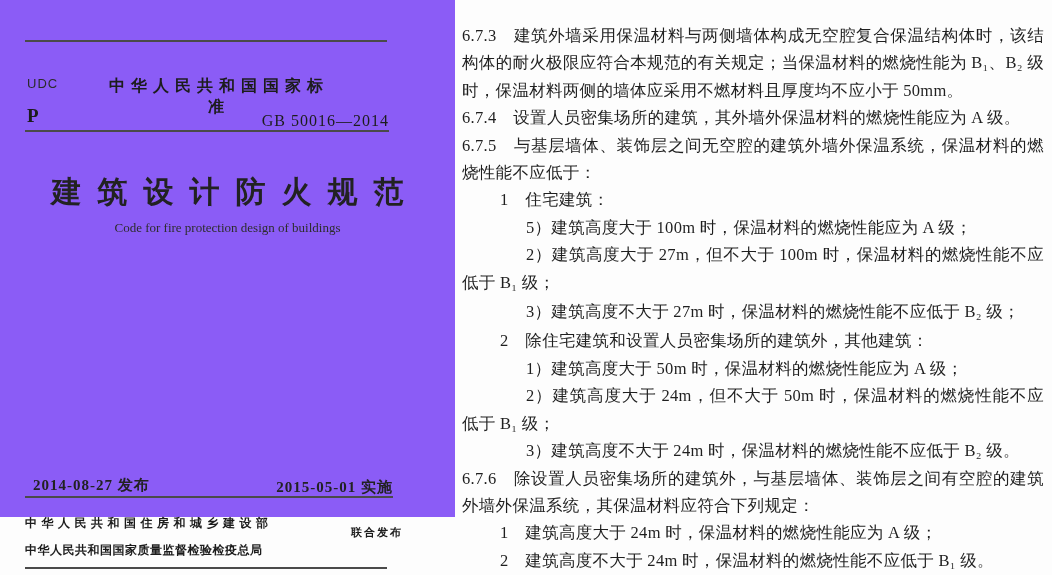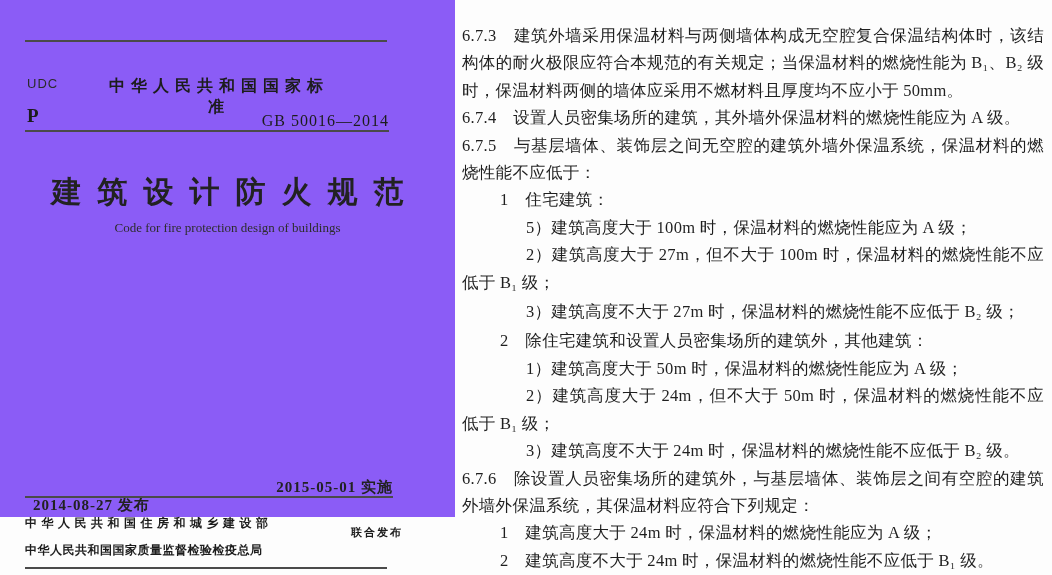--- a/index.html
+++ b/index.html
@@ -68,21 +68,21 @@
     font-size: 30px; font-weight: bold; letter-spacing: 16px;
     text-indent: 16px;
     color: #222;
   }
   .cover-title-en {
     position: absolute; left: 0; top: 220px; width: 455px;
     text-align: center;
     font-size: 13px; color: #2d2d2d;
   }
   .issue-date {
-    position: absolute; left: 33px; top: 496px;
+    position: absolute; left: 33px; top: 476px;
     font-size: 15px; font-weight: bold; letter-spacing: 1px;
     color: #222;
   }
   .impl-date {
     position: absolute; right: 62px; top: 478px;
     font-size: 15px; font-weight: bold; letter-spacing: 1px;
     color: #222;
   }
   .issuers {
     position: absolute; left: 25px; top: 510px; width: 305px;

